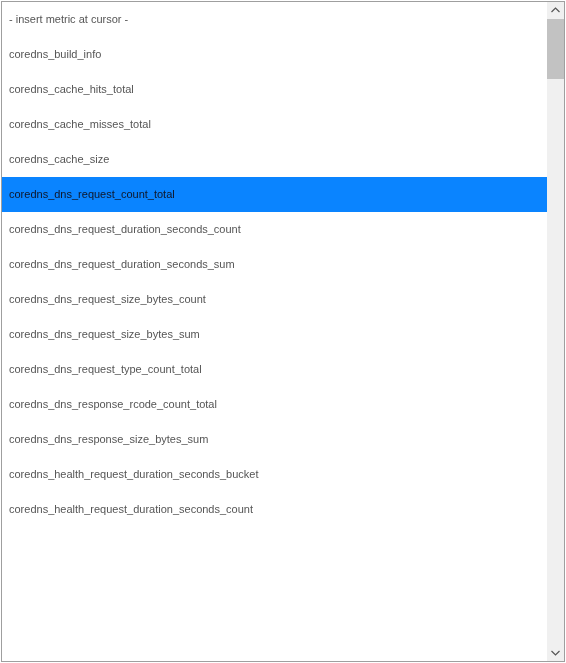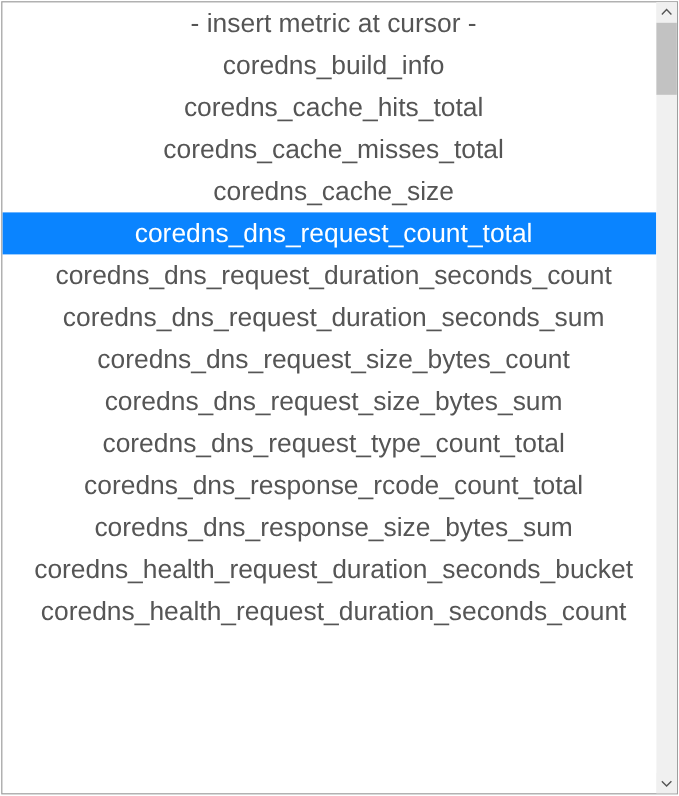--- a/index.html
+++ b/index.html
@@ -26,32 +26,31 @@
     left: 0;
     right: 17px;
     bottom: 0;
     overflow: hidden;
   }
   .option {
     box-sizing: border-box;
     height: 35px;
     line-height: 35px;
     padding-left: 7px;
-    font-size: 22px;
+    font-size: 11px;
     color: #555;
     white-space: nowrap;
     cursor: default;
-    text-align: center;
   }
   .option.placeholder {
     color: #555;
   }
   .option.selected {
     background: #0a84ff;
-    color: #ffffff;
+    color: #0f172a;
   }
   .scrollbar {
     position: absolute;
     top: 0;
     right: 0;
     width: 17px;
     bottom: 0;
     background: #f0f0f0;
   }
   .scroll-arrow {

